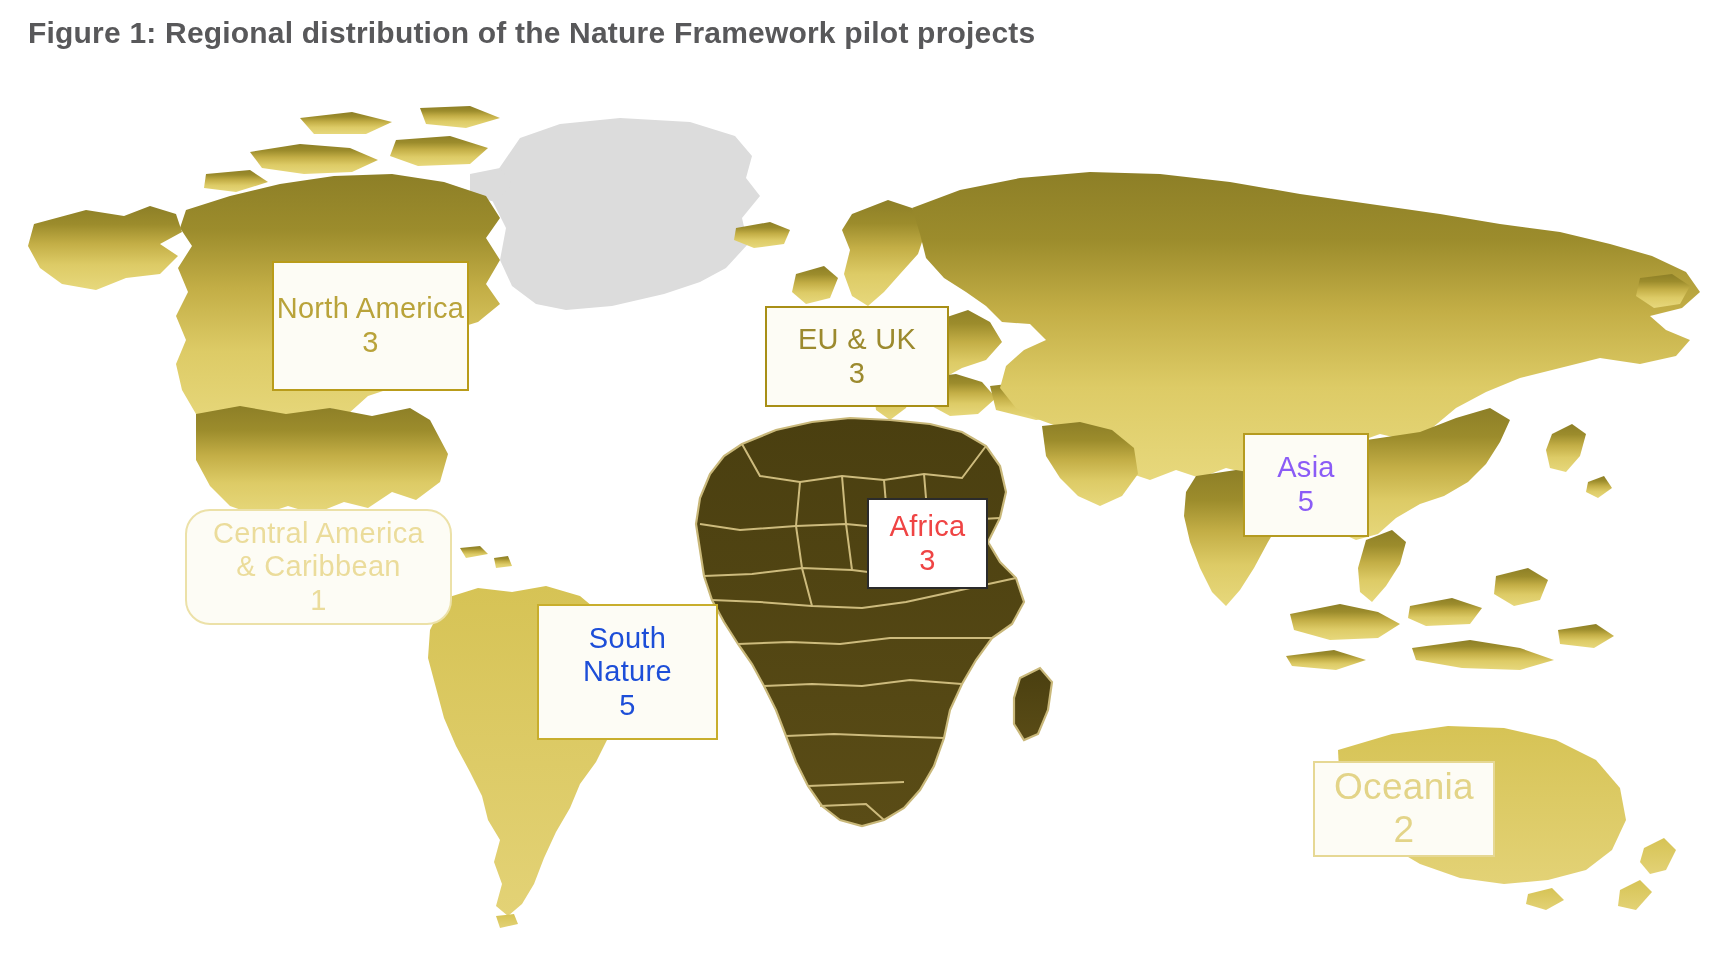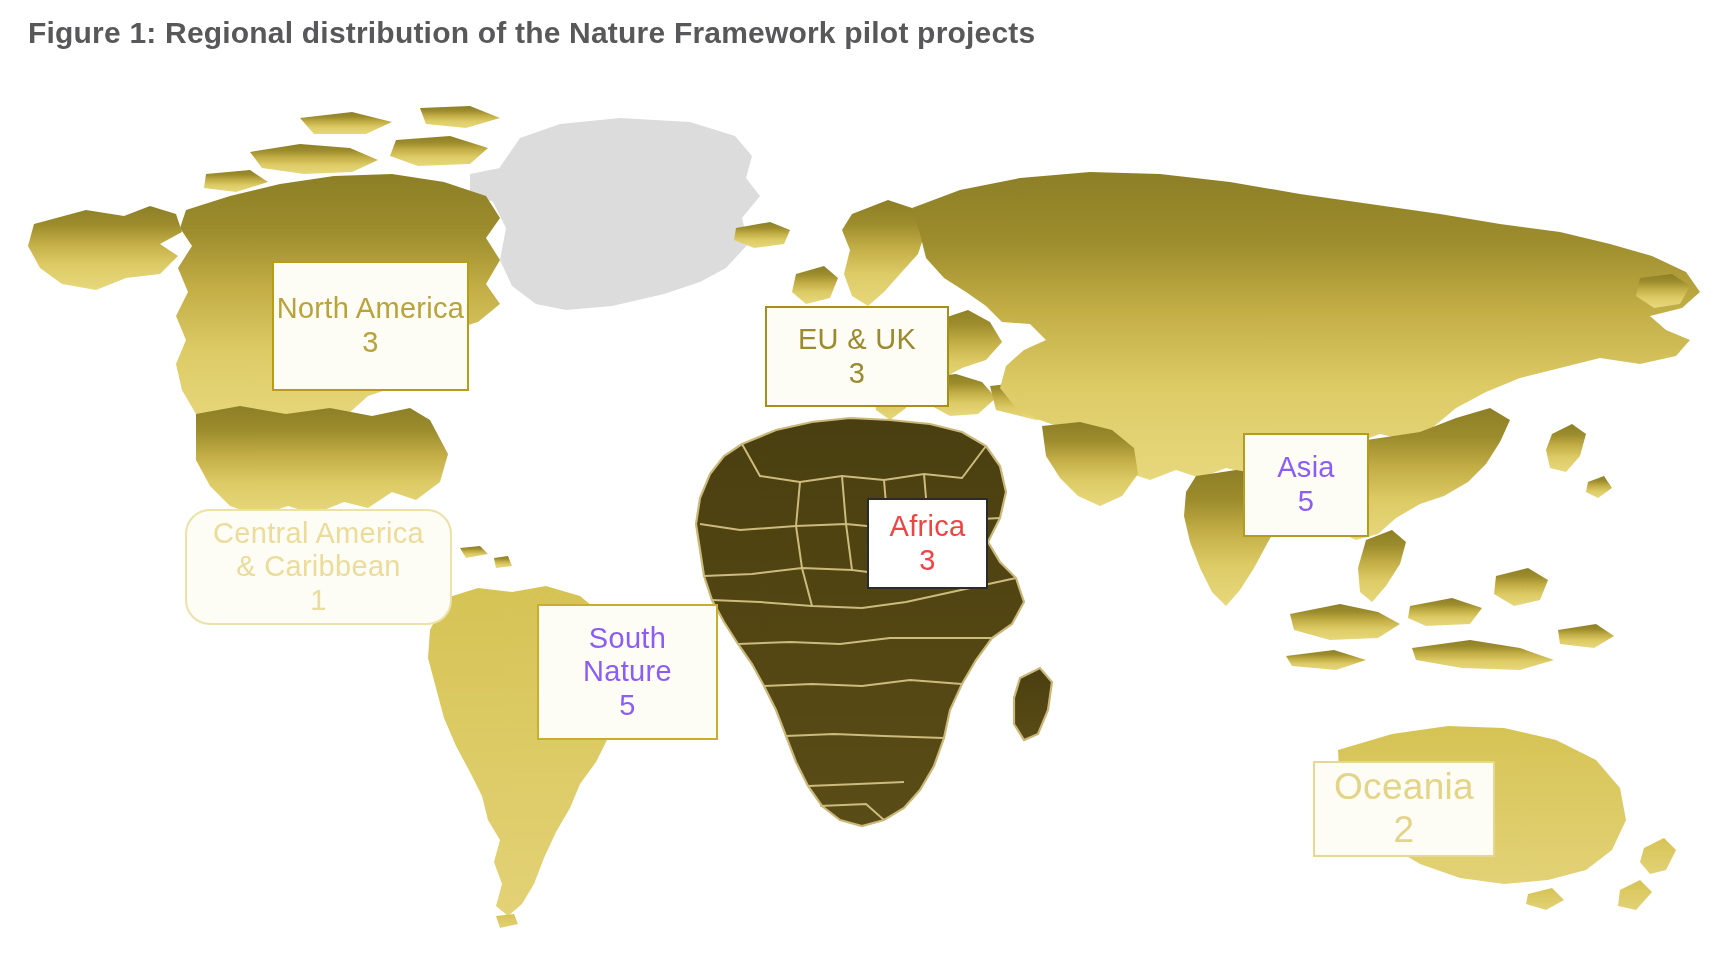--- a/index.html
+++ b/index.html
@@ -32,21 +32,21 @@
       border-color:#b99c1a;color:#b9a33a;font-size:29px;}
   #cl-eu-uk{left:765px;top:184px;width:180px;height:97px;
       border-color:#a88f16;color:#9c8a2e;font-size:29px;margin-top:44px;}
   #cl-asia{left:1243px;top:355px;width:122px;height:100px;
       border-color:#b59b20;color:#8b5cf6;font-size:29px;}
   #cl-africa{left:851px;top:420px;width:117px;height:87px;
       border-color:#2b2b2b;color:#ef4444;font-size:29px;background:#ffffff;margin-left:16px;}
   #cl-central-america{left:185px;top:431px;width:263px;height:112px;
       border-color:#ece1a8;color:#ebdc9b;font-size:29px;border-radius:25px;}
   #cl-south-america{left:537px;top:526px;width:177px;height:132px;
-      border-color:#c8ae2d;color:#8b5cf6;font-size:29px;}
+      border-color:#c8ae2d;color:#1d4ed8;font-size:29px;}
   #cl-oceania{left:1313px;top:683px;width:178px;height:92px;
       border-color:#e6d894;color:#e3d488;font-size:37px;}
 </style>
 </head>
 <body>
 
 <div id="figure-title">Figure 1: Regional distribution of the Nature Framework pilot projects</div>
 
 <div id="map-stage">
 

